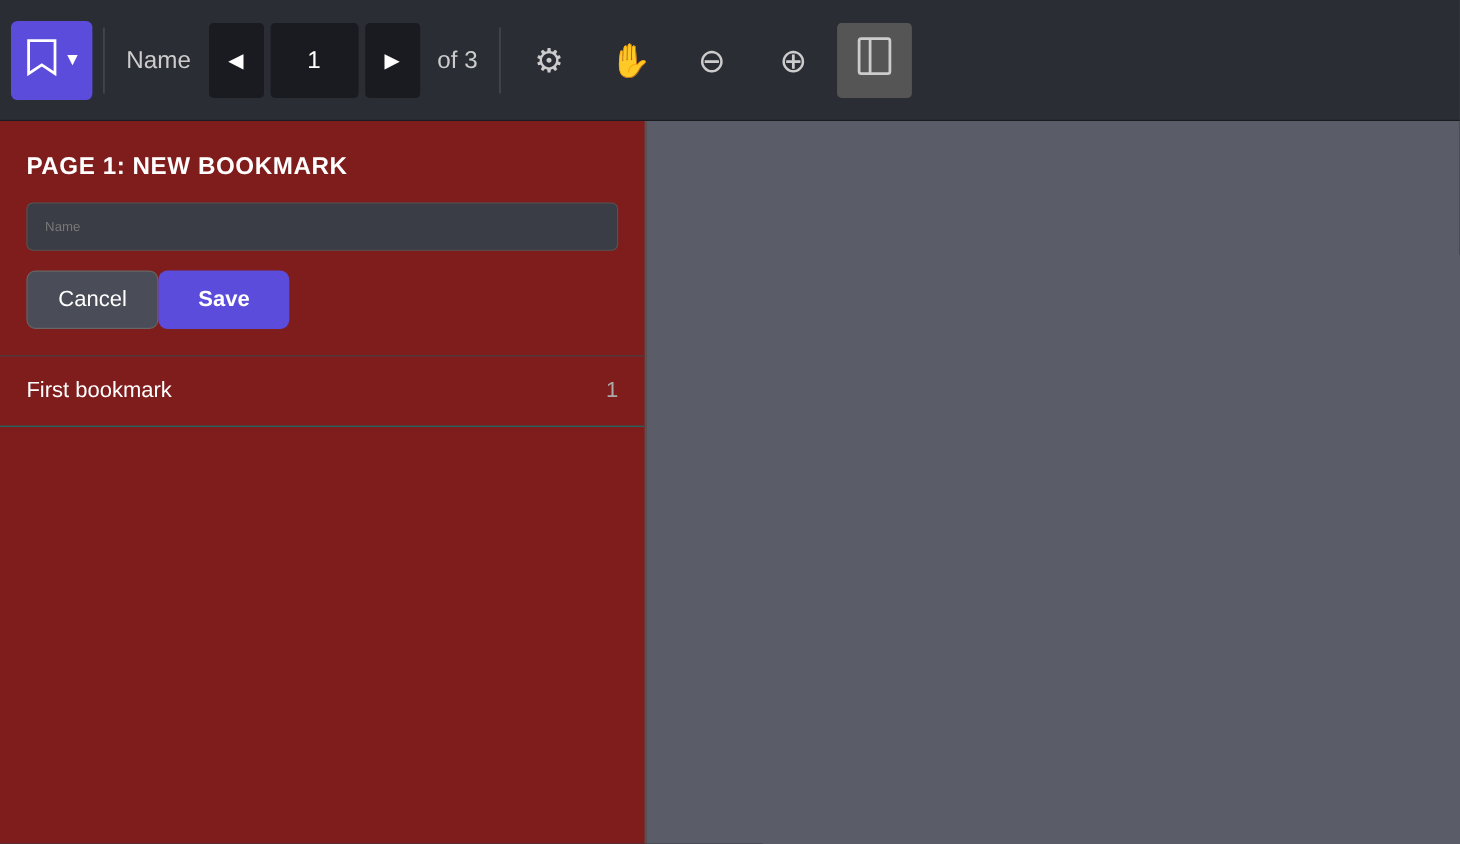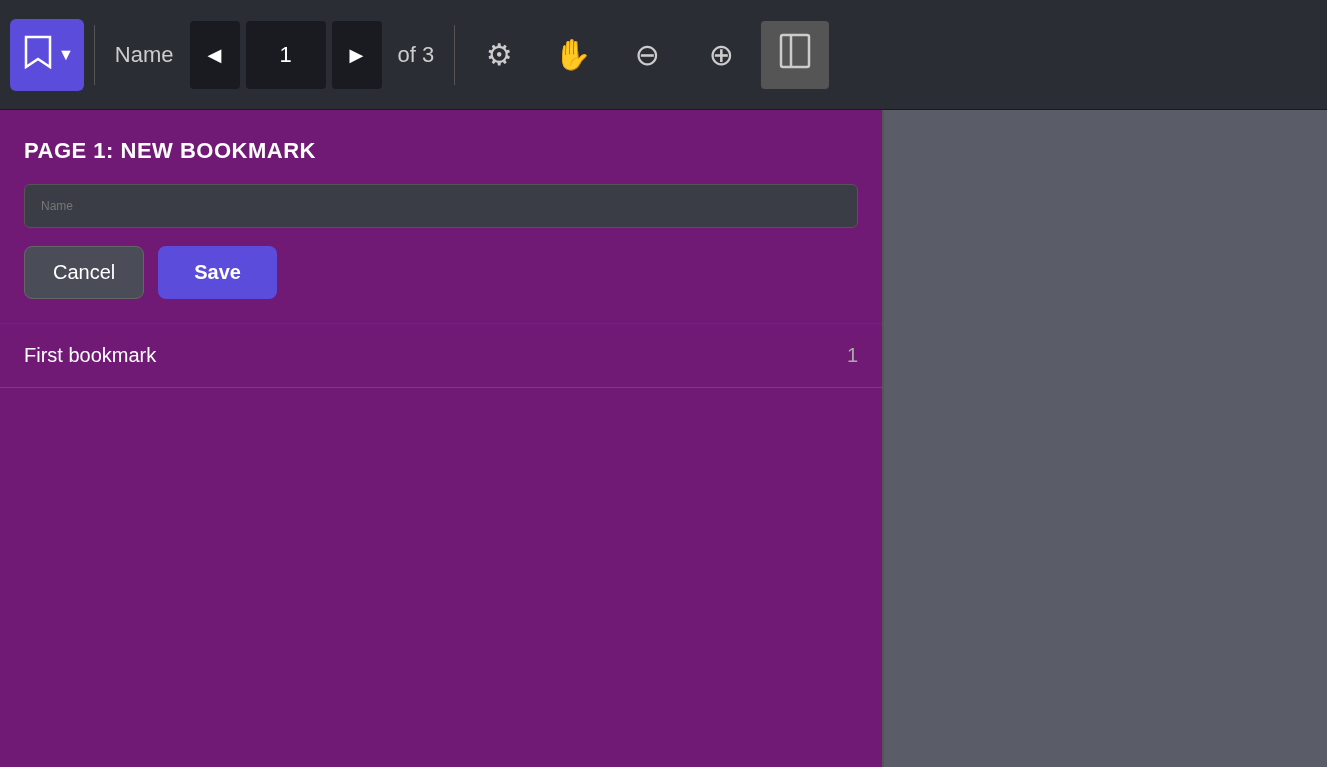--- a/index.html
+++ b/index.html
@@ -110,22 +110,22 @@
     }
 
     
     .main {
       display: flex;
       height: calc(767px - 110px);
     }
 
     
     .sidebar {
-      width: 884px;
-      background: #701a75;
+      width: 588px;
+      background: #7f1d1d;
       display: flex;
       flex-direction: column;
       border-right: 2px solid #555;
     }
 
     
     .new-bookmark-section {
       padding: 28px 24px 24px 24px;
       border-bottom: 1px solid #444;
     }
@@ -149,21 +149,20 @@
       outline: none;
       caret-color: white;
     }
 
     .name-input::placeholder {
       color: #777;
     }
 
     .button-row {
       display: flex;
-      gap: 14px;
       margin-top: 18px;
     }
 
     .cancel-btn {
       background: #4a4d58;
       border: 1px solid #666;
       border-radius: 8px;
       color: white;
       font-size: 20px;
       padding: 14px 28px;

